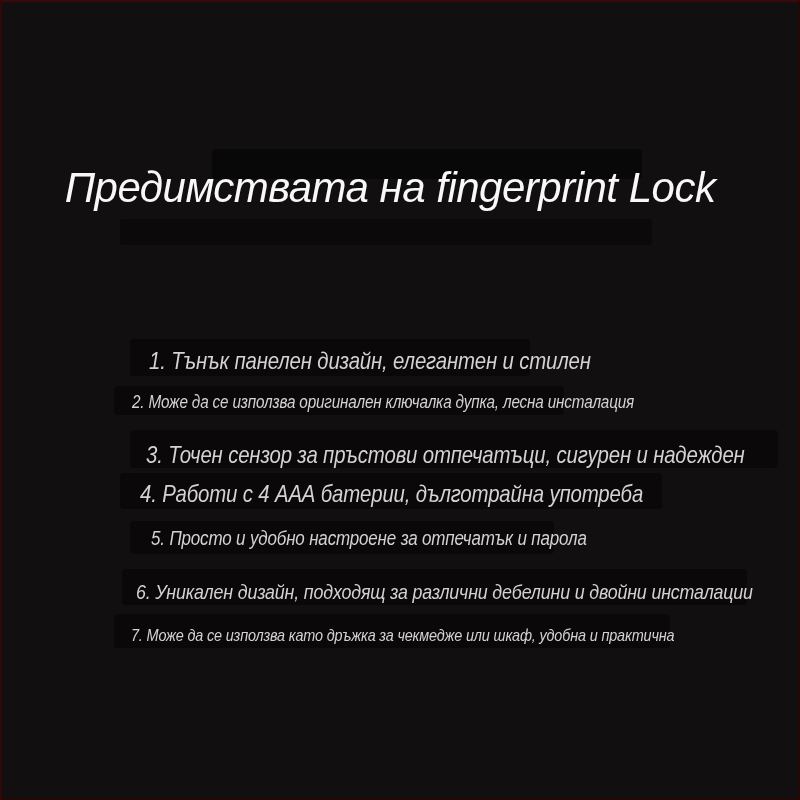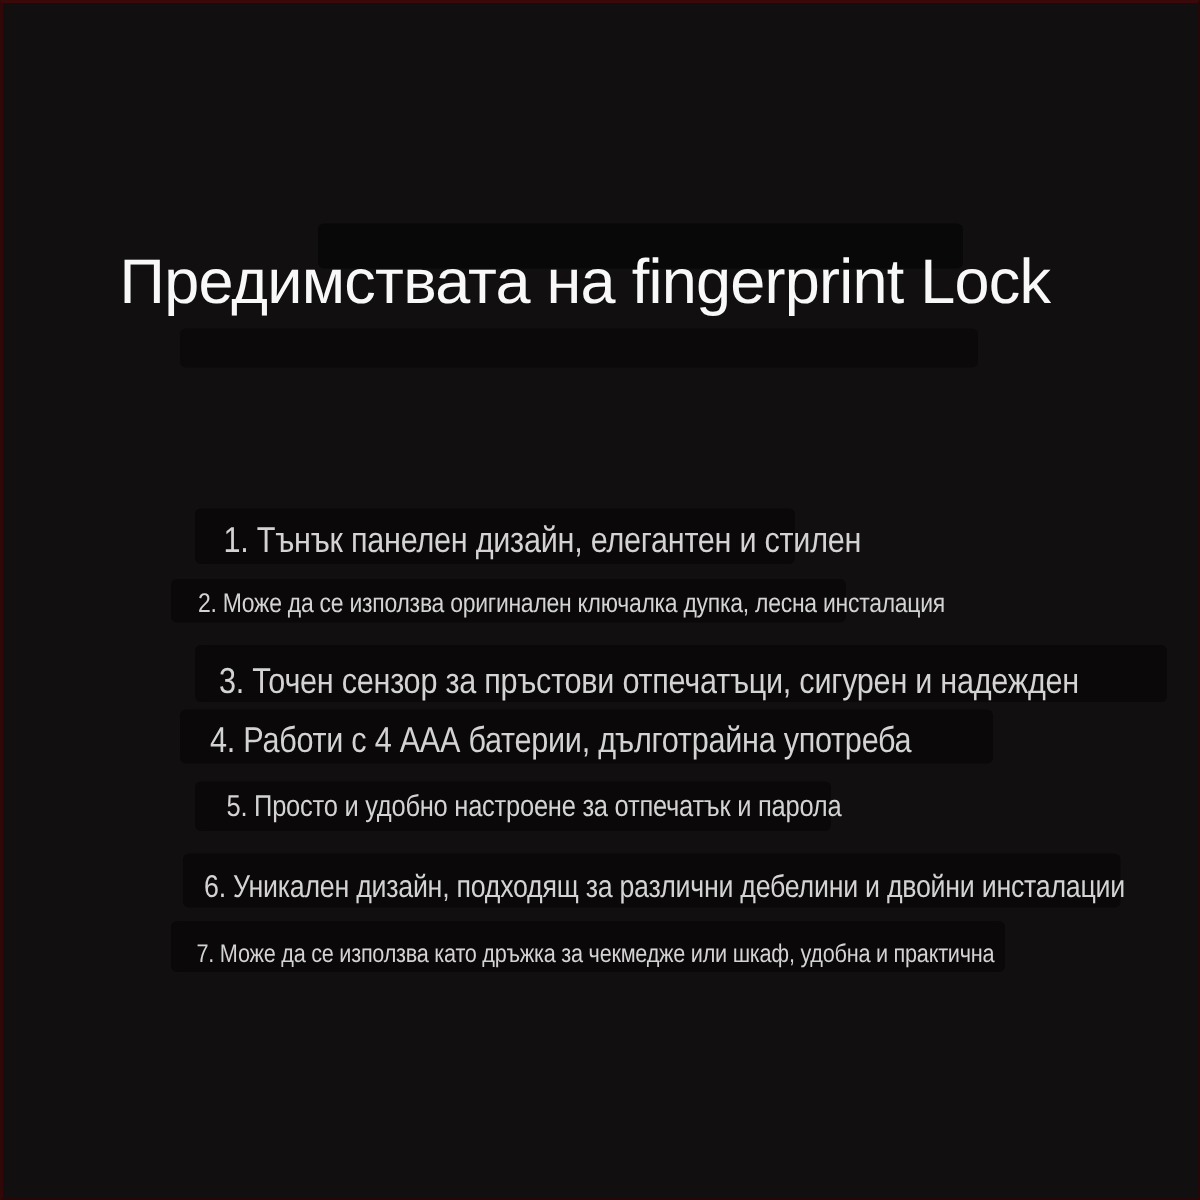--- a/index.html
+++ b/index.html
@@ -7,20 +7,21 @@
     position:relative;
     width:800px;height:800px;
     margin:0 auto;
     background:#110f0f;
     border:2px solid #260707;
     border-top-color:#3a0a0a;
     border-left-color:#300808;
     box-sizing:border-box;
     overflow:hidden;
     font-family:"Liberation Sans","DejaVu Sans",sans-serif;
+    font-style:italic;
   }
   
   .ghost{position:absolute;background:#0a0808;border-radius:4px;}
   .gt1{left:210px;top:147px;width:430px;height:30px;background:#090808;}
   .gt2{left:118px;top:217px;width:532px;height:26px;background:#0b0909;}
   .b1{left:128px;top:337px;width:400px;height:37px;}
   .b2{left:112px;top:384px;width:450px;height:29px;}
   .b3{left:128px;top:428px;width:648px;height:38px;}
   .b4{left:118px;top:471px;width:542px;height:36px;}
   .b5{left:128px;top:519px;width:424px;height:33px;}

